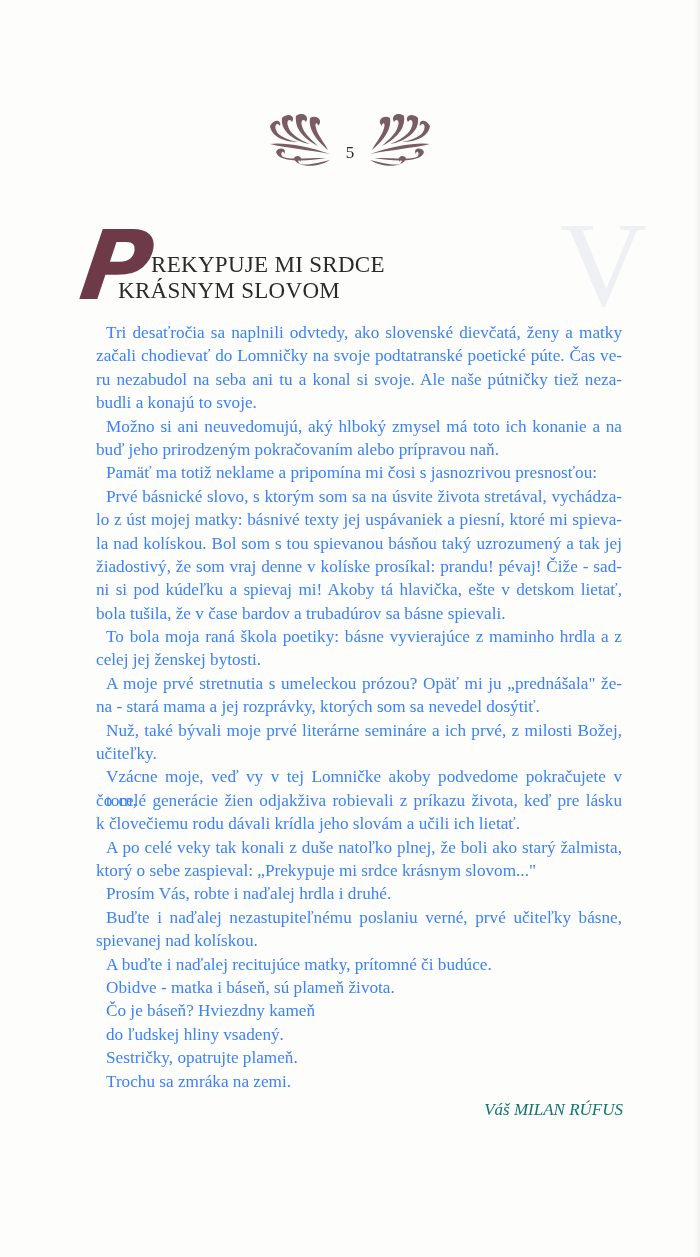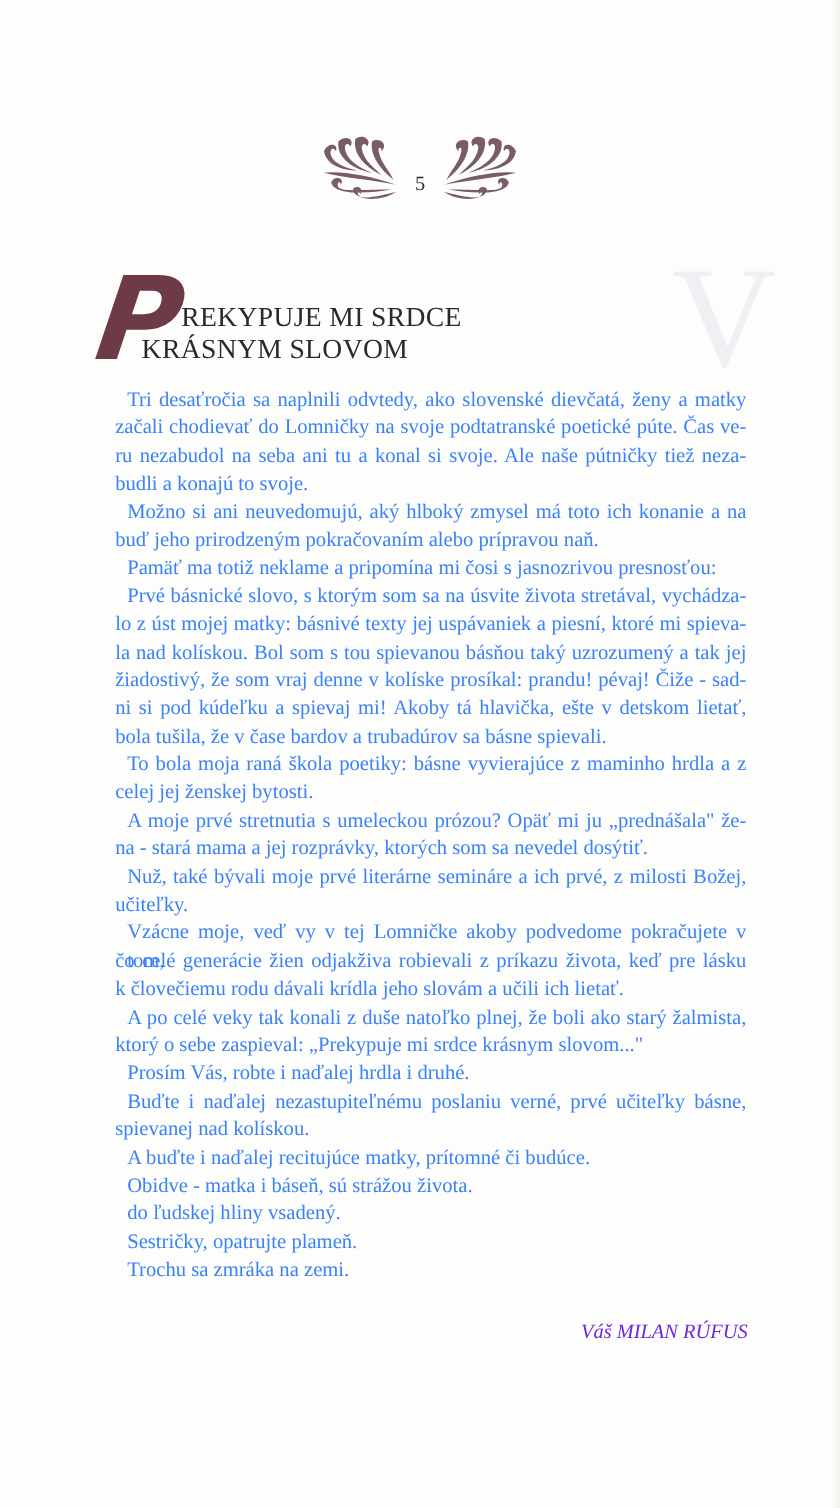--- a/index.html
+++ b/index.html
@@ -44,21 +44,21 @@
   .title-line.l2 { left: 36px; top: 60px; }
   .body-text {
     position: absolute; left: 96px; top: 321px; width: 526px;
     font-size: 17.2px; line-height: 23.4px; color: #3b82f6;
   }
   .line { white-space: nowrap; height: 23.4px; }
   .line.justify { text-align: justify; text-align-last: justify; white-space: normal; }
   .line.indent { padding-left: 10px; }
   .signature {
     position: absolute; left: 470px; top: 1100px; width: 153px; text-align: right;
-    font-style: italic; font-size: 17px; color: #6d28d9; white-space: nowrap;
+    font-style: italic; font-size: 17px; color: #0f766e; white-space: nowrap;
   }
 </style>
 </head>
 <body>
 
 <div class="page-edge"></div>
 
 <div class="ornament">
   <svg class="left" width="70" height="56" viewBox="0 0 70 56">
     <g fill="#7a5c66">
@@ -115,19 +115,20 @@
   <div class="line">učiteľky.</div>
   <div class="line justify indent">Vzácne moje, veď vy v tej Lomničke akoby podvedome pokračujete v tom,</div>
   <div class="line justify">čo celé generácie žien odjakživa robievali z príkazu života, keď pre lásku</div>
   <div class="line">k človečiemu rodu dávali krídla jeho slovám a učili ich lietať.</div>
   <div class="line justify indent">A po celé veky tak konali z duše natoľko plnej, že boli ako starý žalmista,</div>
   <div class="line">ktorý o sebe zaspieval: „Prekypuje mi srdce krásnym slovom..."</div>
   <div class="line indent">Prosím Vás, robte i naďalej hrdla i druhé.</div>
   <div class="line justify indent">Buďte i naďalej nezastupiteľnému poslaniu verné, prvé učiteľky básne,</div>
   <div class="line">spievanej nad kolískou.</div>
   <div class="line indent">A buďte i naďalej recitujúce matky, prítomné či budúce.</div>
-  <div class="line indent">Obidve - matka i báseň, sú strážou života.</div>
+  <div class="line indent">Obidve - matka i báseň, sú plameň života.</div>
+  <div class="line indent">Čo je báseň? Hviezdny kameň</div>
   <div class="line indent">do ľudskej hliny vsadený.</div>
   <div class="line indent">Sestričky, opatrujte plameň.</div>
   <div class="line indent">Trochu sa zmráka na zemi.</div>
 </div>
 
 <div class="signature">Váš MILAN RÚFUS</div>
 
 </body></html>

